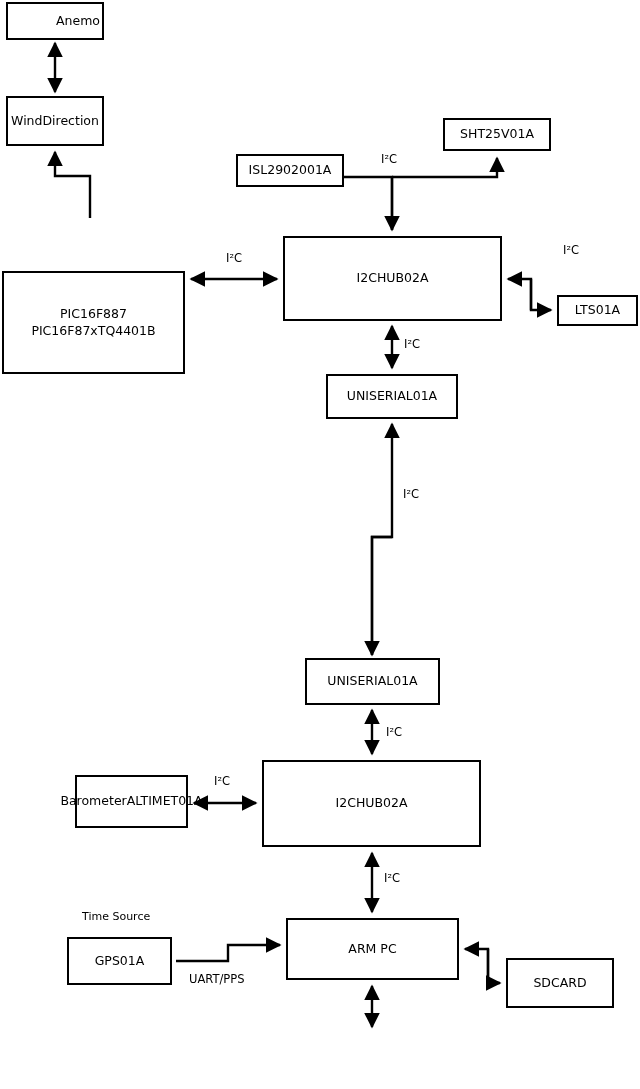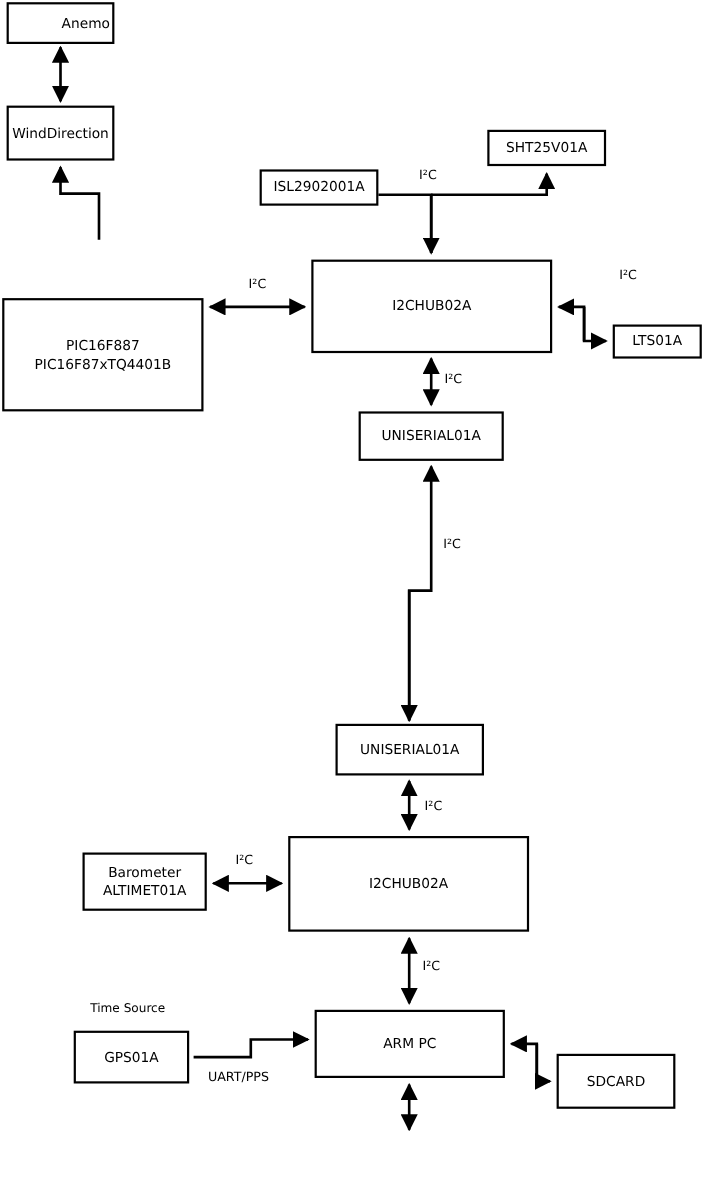--- a/index.html
+++ b/index.html
@@ -134,21 +134,21 @@
   </div>
 
   <div class="node" style="left:326px; top:374px; width:132px; height:45px;">
     <span>UNISERIAL01A</span>
   </div>
 
   <div class="node" style="left:305px; top:658px; width:135px; height:47px;">
     <span>UNISERIAL01A</span>
   </div>
 
-  <div class="node" style="left:75px; top:775px; width:113px; height:53px; flex-direction:column;">
+  <div class="node" style="left:75px; top:775px; width:113px; height:53px; flex-direction:row;">
     <span>Barometer</span>
     <span>ALTIMET01A</span>
   </div>
 
   <div class="node" style="left:262px; top:760px; width:219px; height:87px;">
     <span>I2CHUB02A</span>
   </div>
 
   <div class="node" style="left:67px; top:937px; width:105px; height:48px;">
     <span>GPS01A</span>

